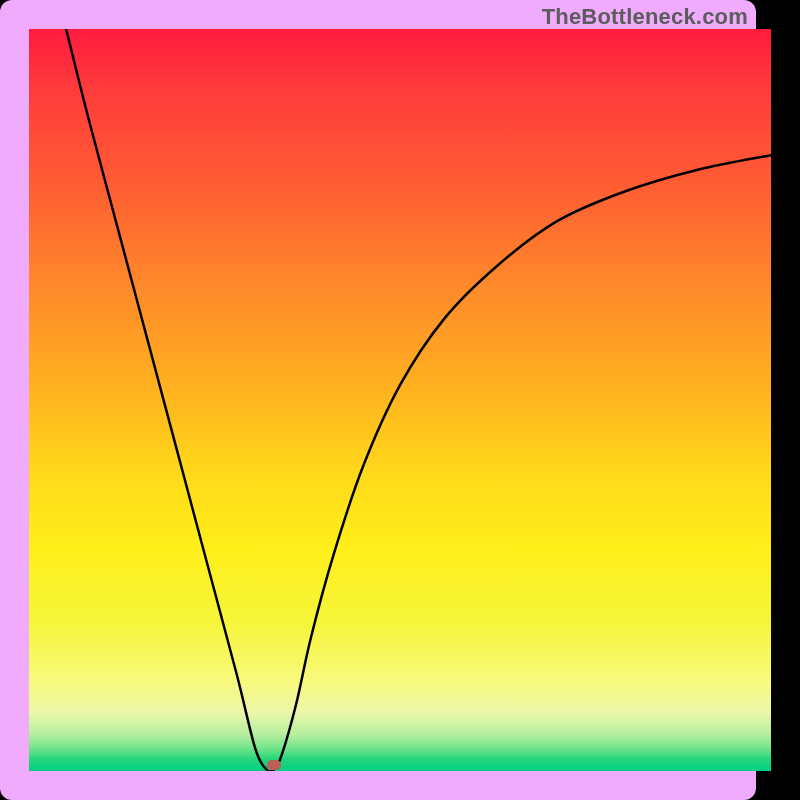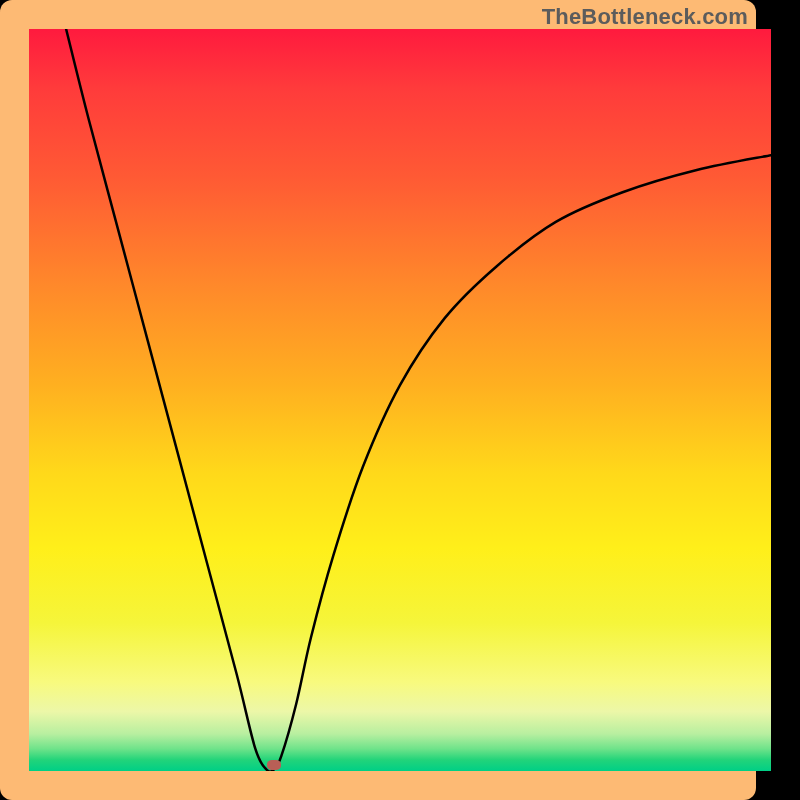--- a/index.html
+++ b/index.html
@@ -8,21 +8,21 @@
     width: 800px;
     height: 800px;
     background: #000;
     overflow: hidden;
     font-family: Arial, Helvetica, sans-serif;
   }
   .frame {
     position: relative;
     width: 756px;
     height: 800px;
-    background: #fdba74;
+    background: #f0abfc;
     border-radius: 12px;
   }
   .watermark {
     position: absolute;
     top: 4px;
     right: 8px;
     color: #5c5c5c;
     font-size: 22px;
     font-weight: 600;
     letter-spacing: 0.2px;

